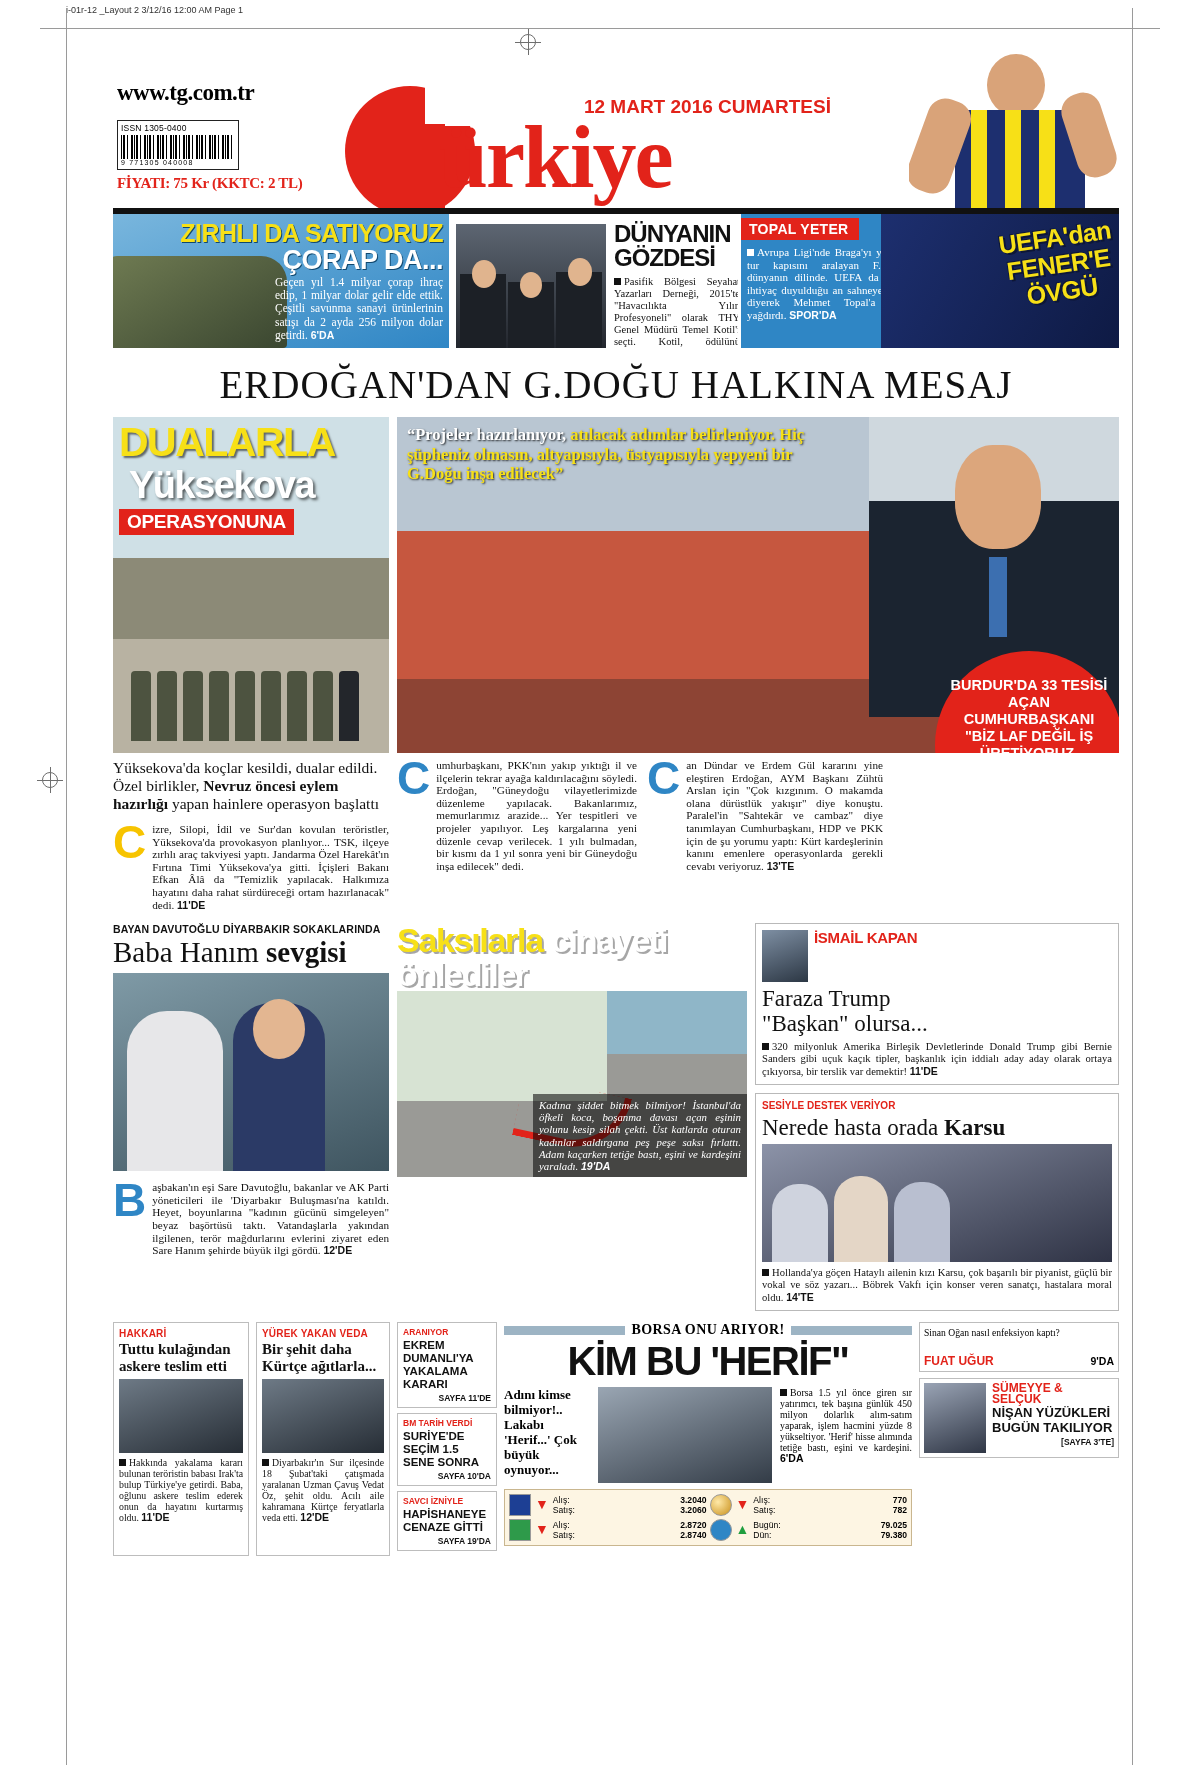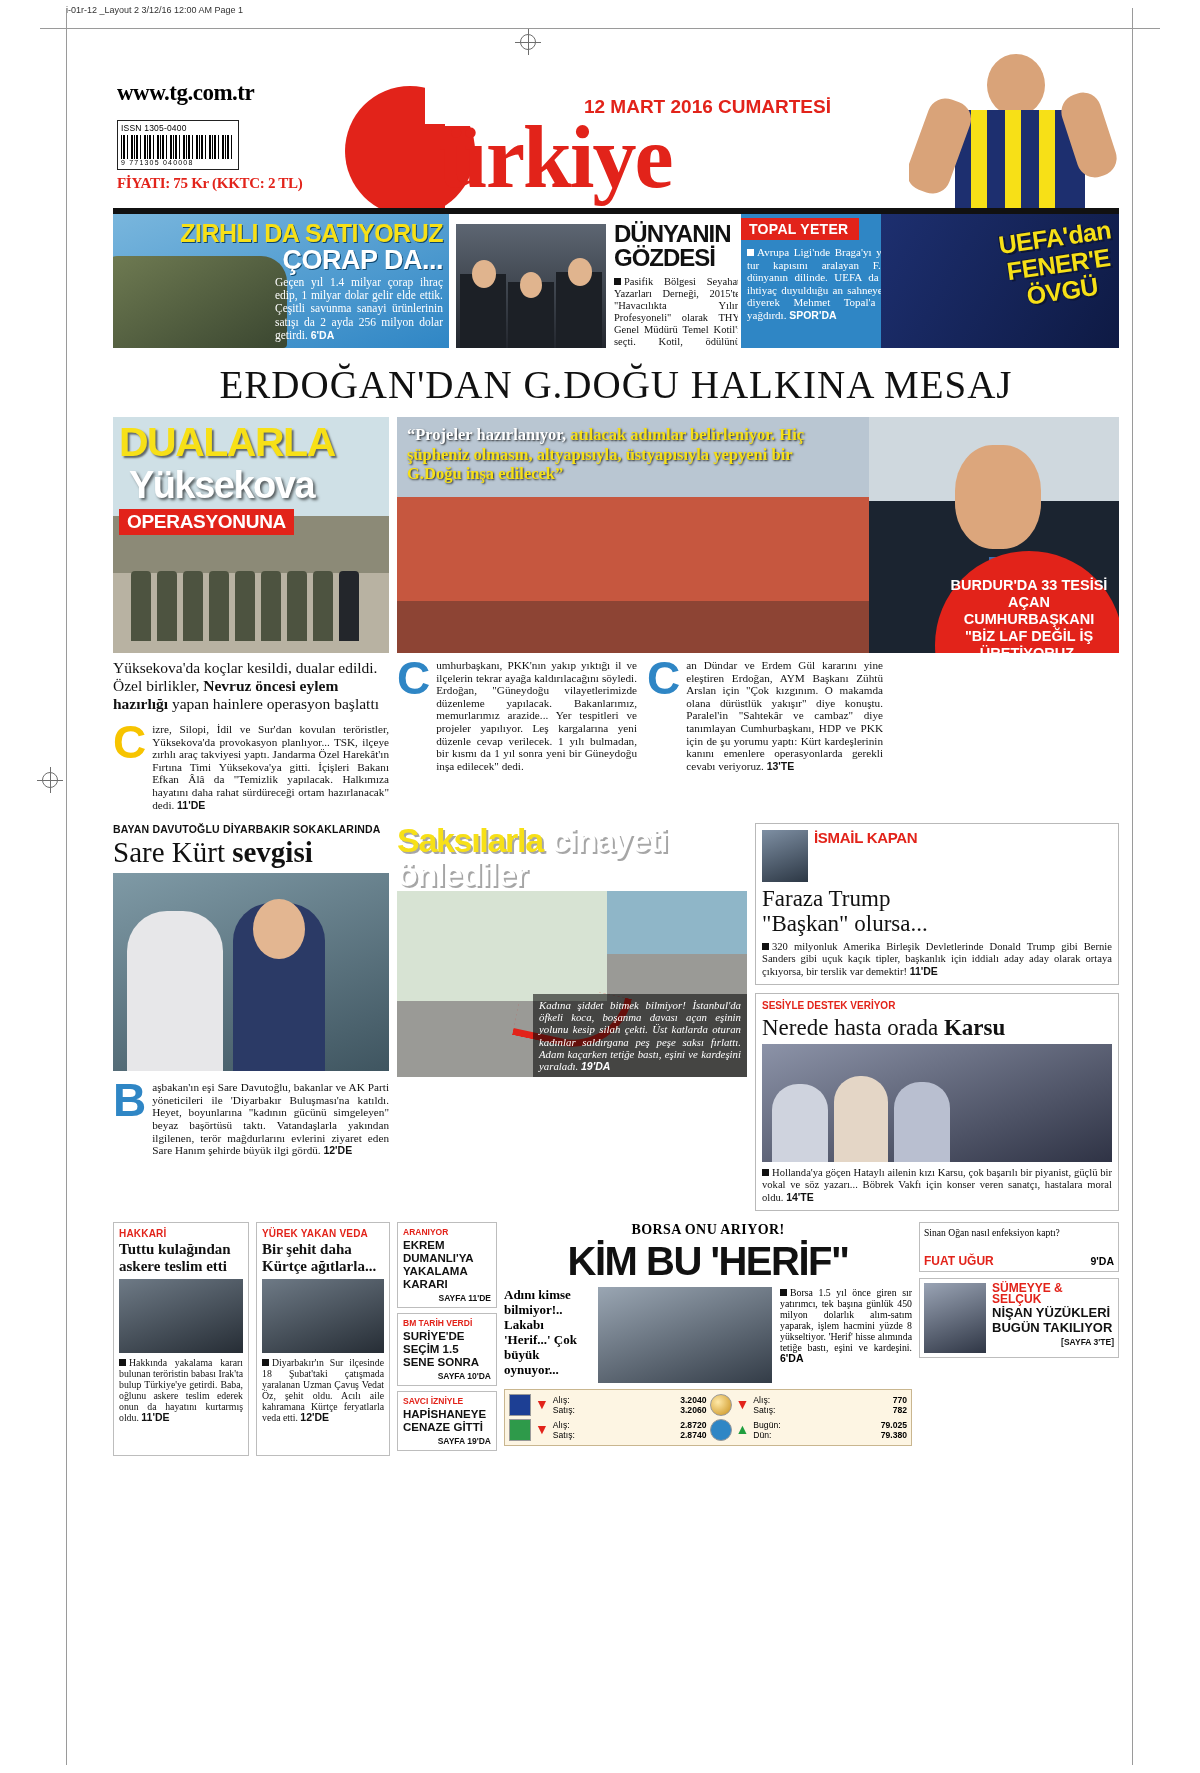--- a/index.html
+++ b/index.html
@@ -93,21 +93,21 @@
             font-size:25px; line-height:27px; letter-spacing:-.5px;
             text-shadow:2px 2px 0 #0d1636, -1px -1px 0 #0d1636; }
 
   
   #kicker { text-align:center; font-family:"Liberation Serif",serif; font-size:39px;
             letter-spacing:1px; margin-top:14px; color:#111; }
   #main-headline { text-align:center; font-family:"Liberation Sans",sans-serif; font-weight:bold;
                    font-size:80px; line-height:78px; letter-spacing:-2px; color:#111; margin-top:2px; }
 
   
-  #hero { display:flex; gap:8px; margin-top:10px; height:236px; }
+  #hero { display:flex; gap:8px; margin-top:10px; height:336px; }
   #hero-left { width:276px; position:relative; background:#b9cdd3; overflow:hidden; }
   #hero-left .mountain { position:absolute; inset:0;
     background:linear-gradient(180deg,#cfe0e6 0 42%,#8c8a77 42% 66%,#b8b2a2 66% 100%); }
   .soldier { position:absolute; bottom:12px; width:20px; height:70px; background:#4d5340; border-radius:4px 4px 0 0; }
   #dua-1 { position:absolute; left:6px; top:4px; color:#f7e017; font-weight:bold;
            font-family:"Liberation Sans",sans-serif; font-size:41px; line-height:42px;
            letter-spacing:-1.5px; text-shadow:2px 2px 2px rgba(0,0,0,.55); }
   #dua-2 { position:absolute; left:16px; top:48px; color:#fff; font-weight:bold;
            font-family:"Liberation Sans",sans-serif; font-size:38px; line-height:40px;
            letter-spacing:-1.5px; text-shadow:2px 2px 3px rgba(0,0,0,.6); }
@@ -193,21 +193,21 @@
   .btitle { font-family:"Liberation Serif",serif; font-weight:bold; font-size:15px; line-height:17px; color:#111; margin-top:2px; }
   .bbody { font-size:9.8px; line-height:11px; text-align:justify; margin-top:4px; color:#111; }
   .bthumb { height:74px; margin-top:4px; background:linear-gradient(160deg,#6e7a86,#262d35); }
   .mini { border:1px solid #bdbdbd; padding:4px 5px; margin-bottom:5px; }
   .mini-tag { font-family:"Liberation Sans",sans-serif; font-weight:bold; font-size:8.5px; color:#e2231a; }
   .mini-title { font-family:"Liberation Sans",sans-serif; font-weight:bold; font-size:11.5px;
                 line-height:13px; color:#111; margin-top:2px; }
   .mini-page { font-family:"Liberation Sans",sans-serif; font-weight:bold; font-size:8.5px;
                color:#111; text-align:right; margin-top:2px; }
 
-  #borsa-head { display:flex; align-items:center; gap:0;flex-direction:column; }
+  #borsa-head { display:flex; align-items:center; gap:6px; }
   .borsa-rule { flex:1; height:9px; background:#9db4c4; }
   #borsa-label { font-family:"Liberation Serif",serif; font-weight:bold; font-size:14px; letter-spacing:.4px; }
   #kim-bu { font-family:"Liberation Sans",sans-serif; font-weight:bold; font-size:40px;
             line-height:42px; letter-spacing:-1.5px; text-align:center; color:#111; margin-top:2px; }
   #kim-body { display:flex; gap:8px; margin-top:5px; }
   #kim-left { width:86px; font-family:"Liberation Serif",serif; font-weight:bold; font-size:13px; line-height:15px; }
   #kim-photo { flex:1; height:96px; background:linear-gradient(160deg,#9aa6b3,#333c47); position:relative; overflow:hidden; }
   #kim-right { width:132px; font-size:9.8px; line-height:11px; text-align:justify; }
 
   #fx { border:1px solid #c9b68f; background:#fdf5e3; padding:4px; display:grid;
@@ -384,21 +384,21 @@
         </div>
       </div>
     </div>
   </div>
 
   <div id="sec2">
 
     <div id="sec2-left">
       <div class="ov-kicker">BAYAN DAVUTOĞLU DİYARBAKIR SOKAKLARINDA</div>
       <div class="ov-title">
-        <span>Sare Kürt </span><b>sevgisi</b>
+        <span>Baba Hanım </span><b>sevgisi</b>
       </div>
       <div id="sare-photo">
         <div class="sare-a"></div>
           <div class="sare-b"></div>
           <div class="sare-face"></div>
       </div>
       <div class="dropcol">
         <div class="dropcap blue">B</div>
         <div class="coltext">
           <span>aşbakan'ın eşi Sare Davutoğlu, bakanlar ve AK Parti yöneticileri ile 'Diyarbakır Buluşması'na katıldı. Heyet, boyunlarına "kadının gücünü simgeleyen" beyaz başörtüsü taktı. Vatandaşlarla yakından ilgilenen, terör mağdurlarını evlerini ziyaret eden Sare Hanım şehirde büyük ilgi gördü.</span>

